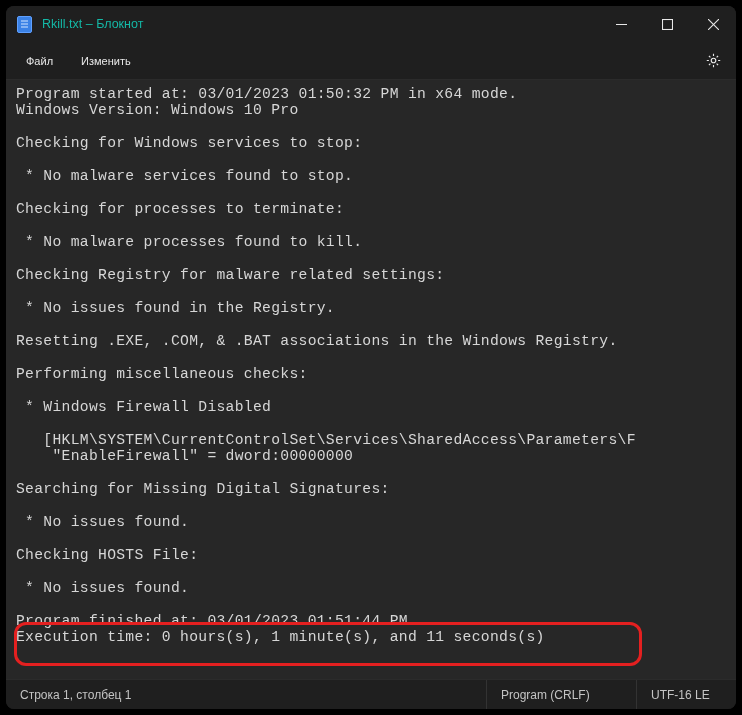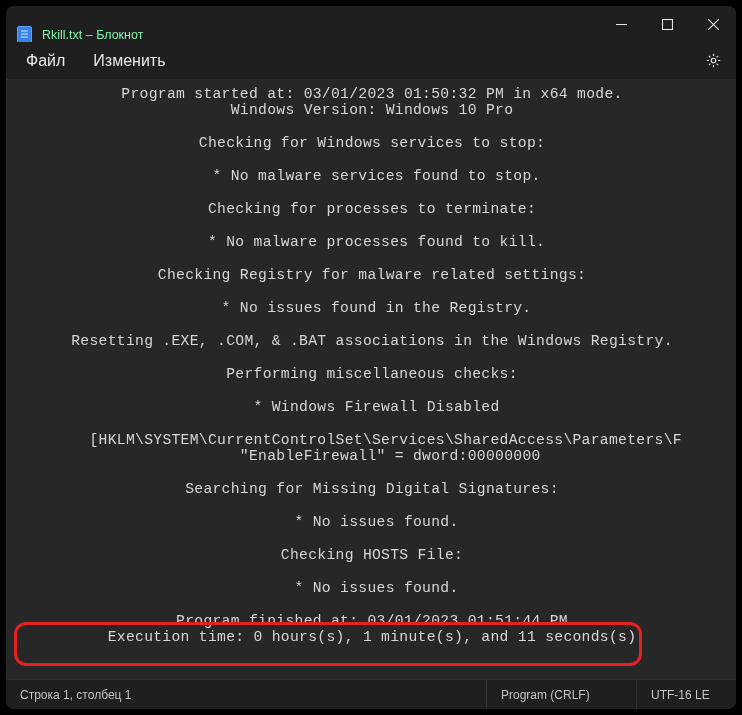--- a/index.html
+++ b/index.html
@@ -18,23 +18,23 @@
     border-radius: 8px;
     display: flex;
     flex-direction: column;
     overflow: hidden;
     position: relative;
   }
   .titlebar {
     height: 36px;
     background: #1f1f1f;
     display: flex;
-    align-items: flex-end;
+    align-items: center;
     padding-left: 10px;
-    color: #86efac;
+    color: #14b8a6;
     font-size: 12.5px;
   }
   .titlebar .icon-file {
     width: 16px;
     height: 16px;
     margin-right: 10px;
     display: inline-flex;
     align-items: center;
     justify-content: center;
   }
@@ -48,21 +48,21 @@
     justify-content: center;
     color: #e8e8e8;
   }
   .menubar {
     height: 38px;
     background: #1f1f1f;
     display: flex;
     align-items: center;
     padding: 0 6px 0 6px;
     color: #e8e8e8;
-    font-size: 16px;
+    font-size: 11px;
     border-bottom: 1px solid #2b2b2b;
   }
   .menu-item {
     padding: 6px 14px;
     border-radius: 4px;
   }
   .menubar .spacer { flex: 1; }
   .gear {
     width: 34px;
     height: 30px;
@@ -70,21 +70,20 @@
     align-items: center;
     justify-content: center;
     color: #e8e8e8;
   }
   .content {
     flex: 1;
     background: #272727;
     padding: 6px 8px 8px 10px;
     overflow: hidden;
     position: relative;
-    text-align: center;
   }
   .content pre {
     font-family: Consolas, "Courier New", monospace;
     font-size: 14.7px;
     line-height: 1.12;
     color: #d6d6d6;
     white-space: pre;
     letter-spacing: 0.3px;
   }
   .highlight-box {

